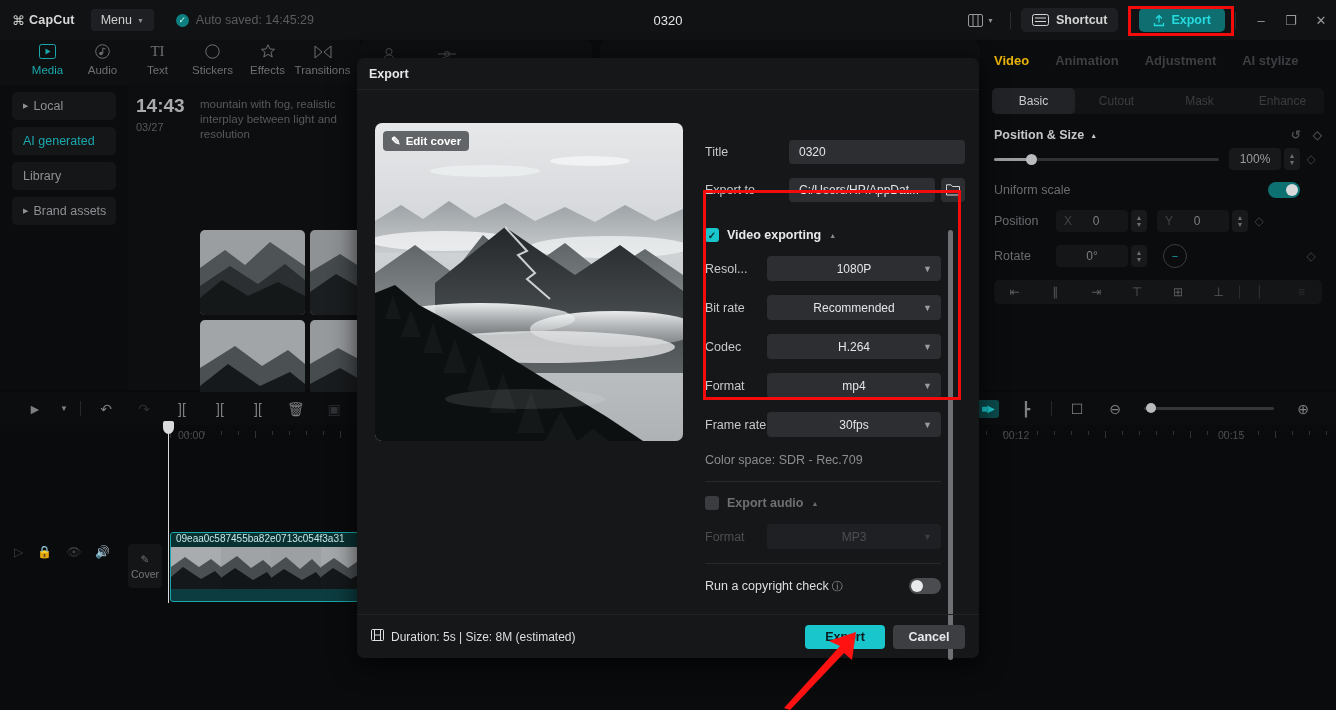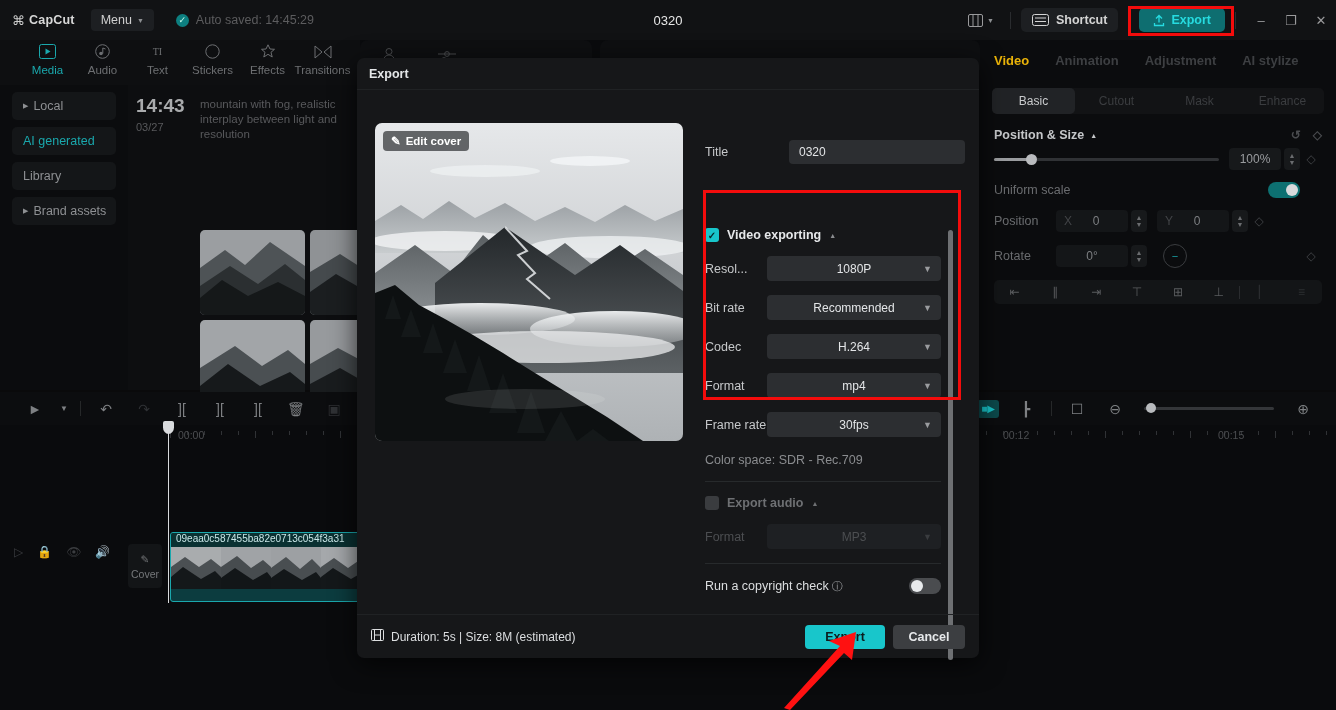--- a/index.html
+++ b/index.html
@@ -267,21 +267,21 @@
       <span class="ic">
         <svg width="15" height="15" viewBox="0 0 15 15">
           <circle cx="7.5" cy="7.5" r="6.8" fill="none" stroke="#6d6f72"></circle>
           <circle cx="6" cy="9.5" r="1.8" fill="#6d6f72"></circle>
           <path d="M7.8 9.5 L7.8 4 L10.5 5" fill="none" stroke="#6d6f72"></path>
         </svg>
       </span>
       <span>Audio</span>
     </div>
     <div class="tool">
-      <span class="ic" style="font-size:10px;font-family:'Liberation Serif',serif;">TI</span>
+      <span class="ic" style="font-size:15px;font-family:'Liberation Serif',serif;">TI</span>
       <span>Text</span>
     </div>
     <div class="tool">
       <span class="ic">
         <svg width="15" height="15" viewBox="0 0 15 15">
           <path d="M7.5 0.8 A6.7 6.7 0 1 1 0.8 7.5 L0.8 7.5 A6.7 6.7 0 0 1 7.5 0.8 Z" fill="none" stroke="#6d6f72"></path>
         </svg>
       </span>
       <span>Stickers</span>
     </div>
@@ -665,20 +665,29 @@
           <span>✎</span>
           <span>Edit cover</span>
         </div>
       </div>
 
       <div class="frow" style="left:348px; top:50px;">
         <span class="flabel" style="width:84px;">Title</span>
         <span class="finput" style="width:176px;">0320</span>
       </div>
 
+      <div class="frow" style="left:348px; top:88px;">
+        <span class="flabel" style="width:84px;">Export to</span>
+        <span class="finput" style="width:146px;">C:/Users/HP/AppDat...</span>
+        <span class="folderbtn">
+          <svg width="14" height="12" viewBox="0 0 14 12">
+            <path d="M0.5 2.5 L0.5 11 L13.5 11 L13.5 2.5 L6.5 2.5 L5 0.8 L0.5 0.8 Z" fill="none" stroke="#d5d7d9"></path>
+          </svg>
+        </span>
+      </div>
 
       <div class="settings">
         <div class="sec-title">
           <span class="cbox">✓</span>
           <span>Video exporting</span>
           <span style="font-size:7px;color:#8a8c8f;">▲</span>
         </div>
 
         <div class="srow">
           <span class="lab">Resol...</span>

